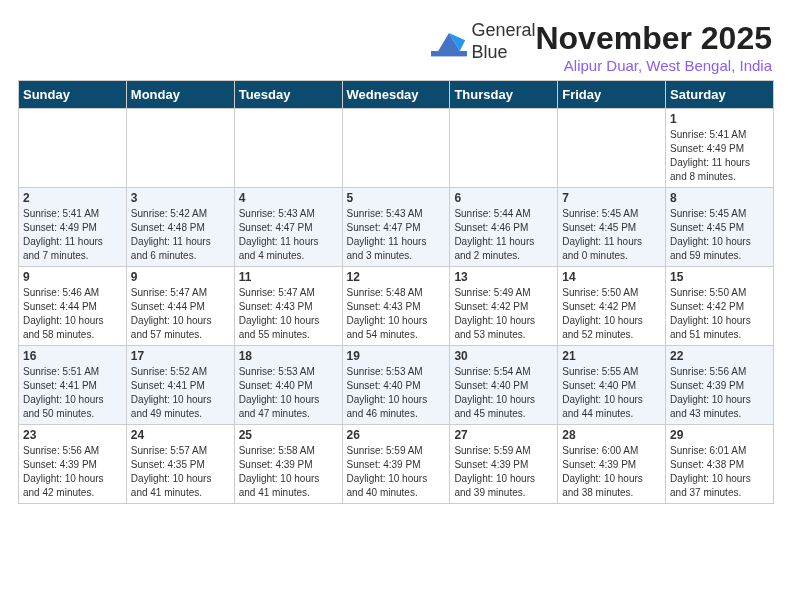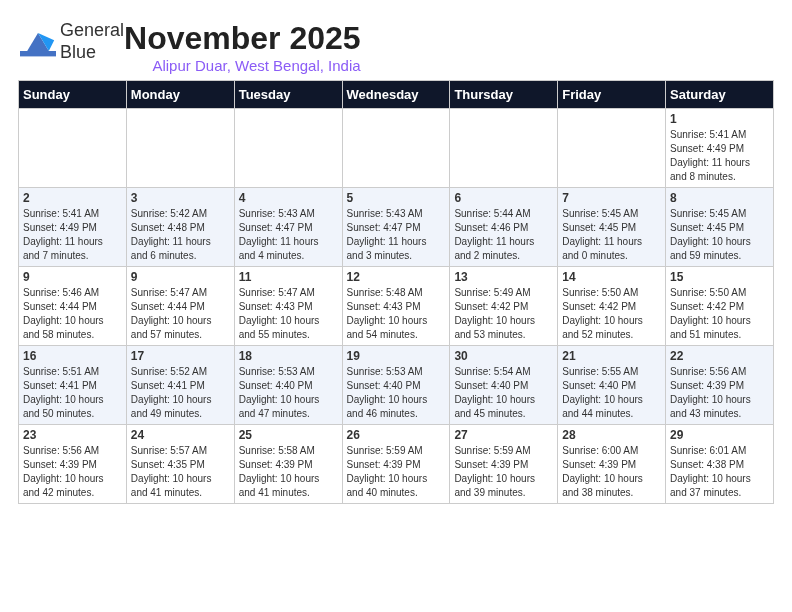--- a/index.html
+++ b/index.html
@@ -5,21 +5,21 @@
     * { box-sizing: border-box; margin: 0; padding: 0; }
     body {
       font-family: Arial, sans-serif;
       background: #fff;
       width: 792px;
       min-height: 612px;
       padding: 10px;
     }
     .header-area {
       display: flex;
-      justify-content: flex-start;
+      justify-content: flex-end;
       align-items: flex-start;
       padding: 10px 10px 6px 10px;
     }
     .logo {
       display: flex;
       align-items: center;
       gap: 4px;
     }
     .logo-text {
       font-size: 18px;
@@ -86,21 +86,21 @@
     .empty-cell {
       background: #f9f9f9;
     }
     tr:nth-child(even) td {
       background-color: #f0f4fb;
     }
     tr:nth-child(odd) td {
       background-color: #fff;
     }
     .calendar thead tr th {
-      background-color: #0f172a;
+      background-color: #0c4a6e;
     }
   </style>
 </head>
 <body>
 
 <div class="header-area">
   <div class="logo">
     <svg class="logo-icon" viewBox="0 0 40 40" xmlns="http://www.w3.org/2000/svg">
 
       <polygon points="8,30 20,10 32,30" fill="#4472C4"></polygon>

